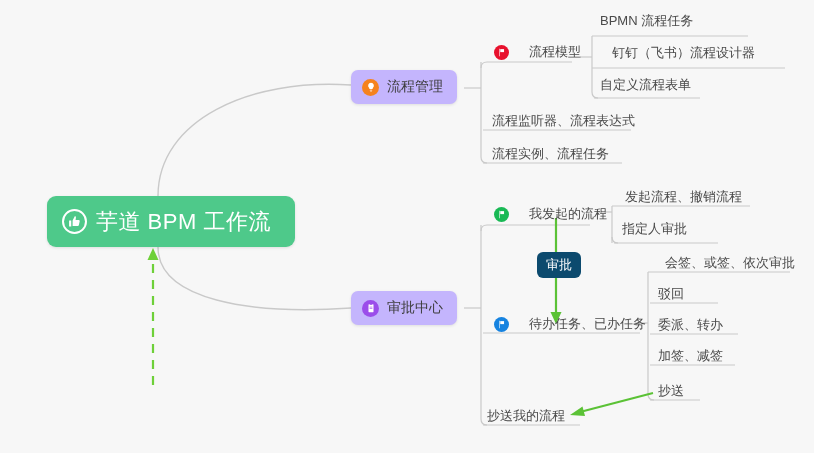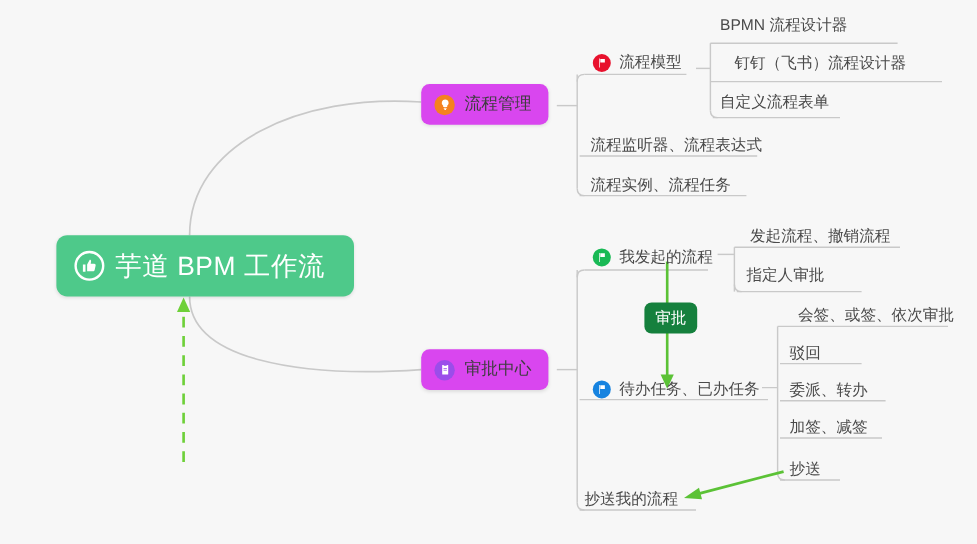--- a/index.html
+++ b/index.html
@@ -38,21 +38,21 @@
   .root-label {
     color: #ffffff;
     font-size: 22px;
     letter-spacing: 0.5px;
     margin-left: 9px;
     white-space: nowrap;
   }
   
   .card-node {
     position: absolute;
-    background: #d946ef;
+    background: #c4b5fd;
     border-radius: 7px;
     box-shadow: 0 1px 3px rgba(0,0,0,0.10);
     display: flex;
     align-items: center;
     padding: 0 14px 0 11px;
     box-sizing: border-box;
     height: 34px;
   }
   .card-label {
     color: #3d3d3d;
@@ -69,21 +69,21 @@
     position: absolute;
     color: #4a4a4a;
     font-size: 13px;
     white-space: nowrap;
     line-height: 18px;
   }
   .leaf.with-icon {
     display: flex;
     align-items: center;
   }
-  .leaf.with-icon .leaf-text { margin-left: 7px; }
+  .leaf.with-icon .leaf-text { margin-left: 20px; }
   
   .icon {
     display: inline-block;
     width: 18px;
     height: 18px;
     border-radius: 50%;
     position: relative;
     flex: 0 0 auto;
   }
   .icon svg { display: block; }
@@ -103,21 +103,21 @@
     position: absolute;
     left: 0; top: 0; right: 0; bottom: 0;
     display: flex;
     align-items: center;
     justify-content: center;
   }
   
   .badge {
     position: absolute;
     left: 537px; top: 252px;
-    background: #15803d;
+    background: #0c4a6e;
     color: #ffffff;
     font-size: 13px;
     border-radius: 6px;
     padding: 5px 9px;
     line-height: 16px;
     white-space: nowrap;
   }
 </style>
 </head>
 <body>
@@ -222,21 +222,21 @@
       <span class="icon-inner">
         <svg width="9" height="9" viewBox="0 0 24 24" fill="#ffffff" aria-hidden="true">
           <path d="M6 2h1.6v20H6z"></path>
           <path d="M8.6 3h10.2v8H8.6z"></path>
         </svg>
       </span>
     </span>
     <span class="leaf-text">流程模型</span>
   </div>
 
-  <div class="leaf" style="left:600px; top:12px;">BPMN 流程设计器</div>
+  <div class="leaf" style="left:600px; top:12px;">BPMN 流程任务</div>
   <div class="leaf" style="left:612px; top:44px;">钉钉（飞书）流程设计器</div>
   <div class="leaf" style="left:600px; top:76px;">自定义流程表单</div>
 
   <div class="leaf" style="left:492px; top:112px;">流程监听器、流程表达式</div>
   <div class="leaf" style="left:492px; top:145px;">流程实例、流程任务</div>
 
   <div class="leaf" style="left:625px; top:188px;">发起流程、撤销流程</div>
 
   <div class="leaf with-icon" style="left:494px; top:205px;">
     <span class="icon icon-flag-green">

